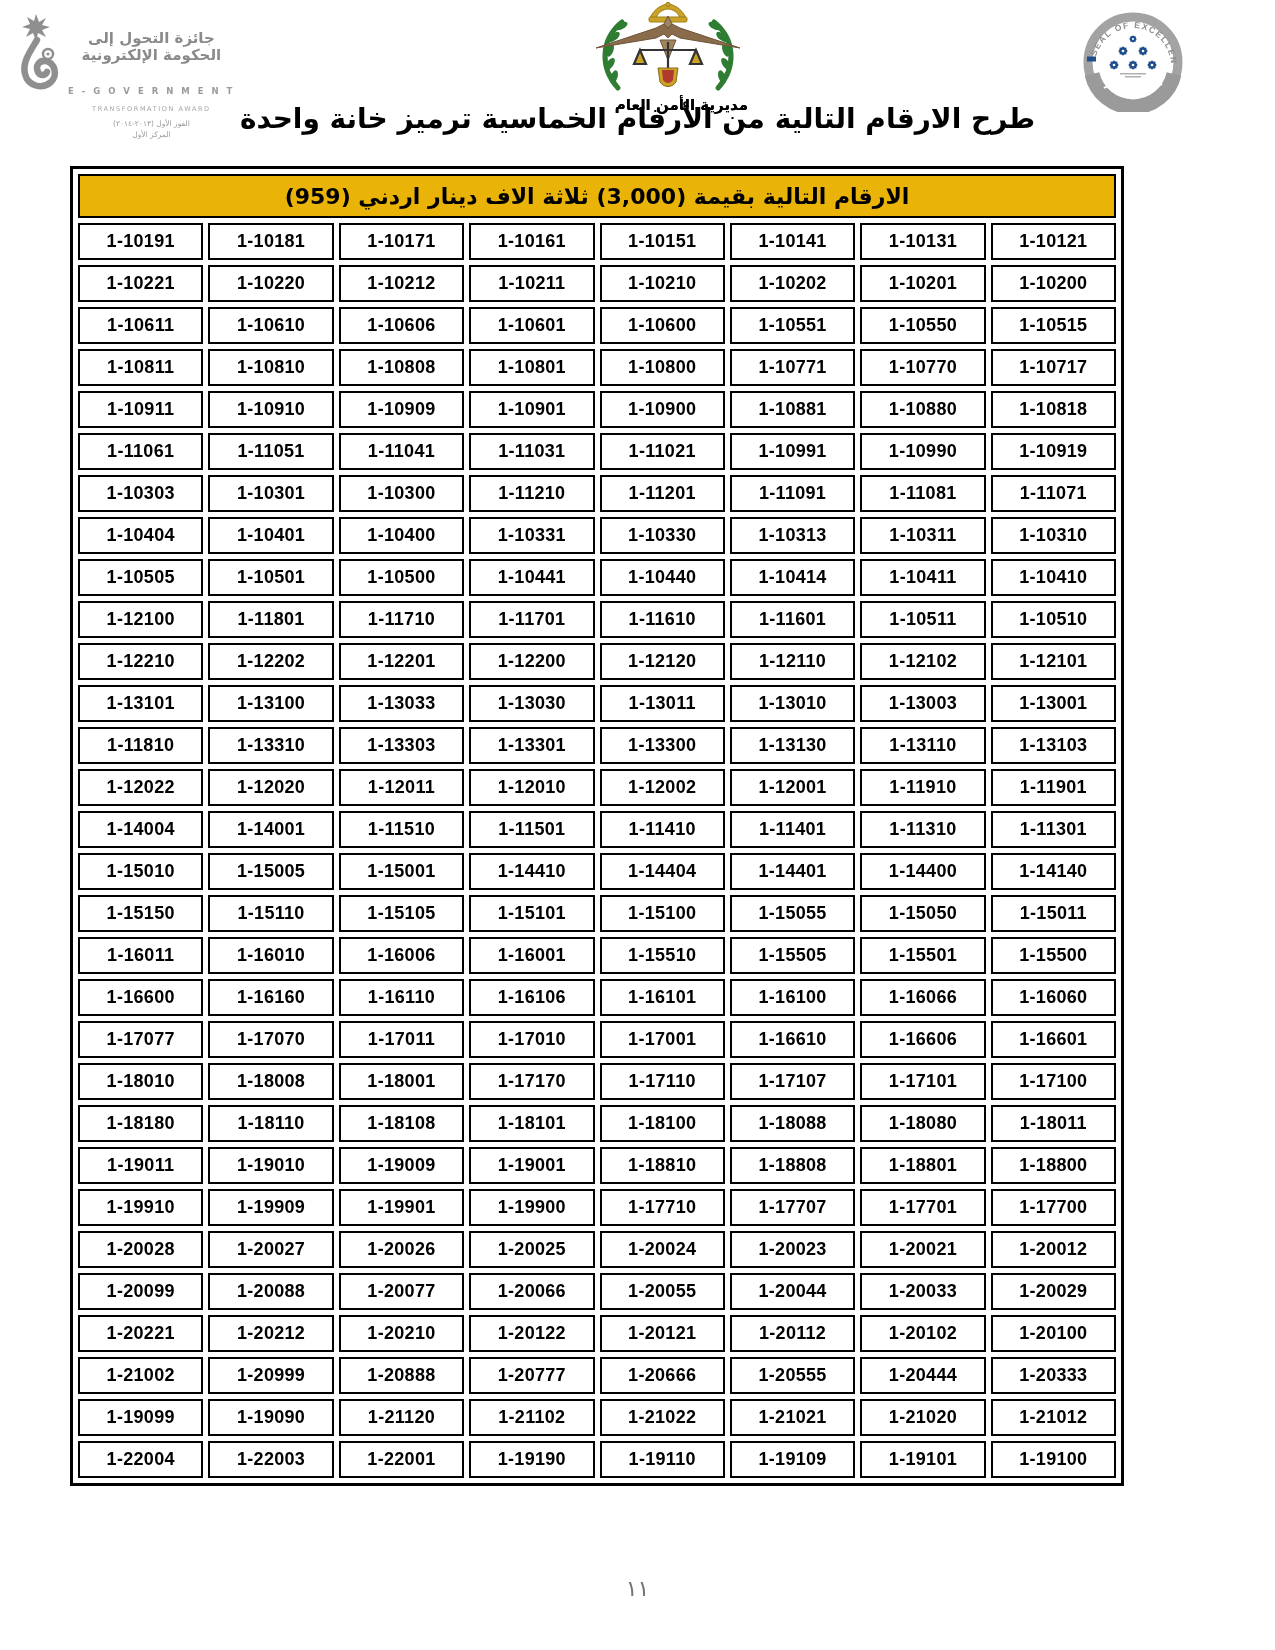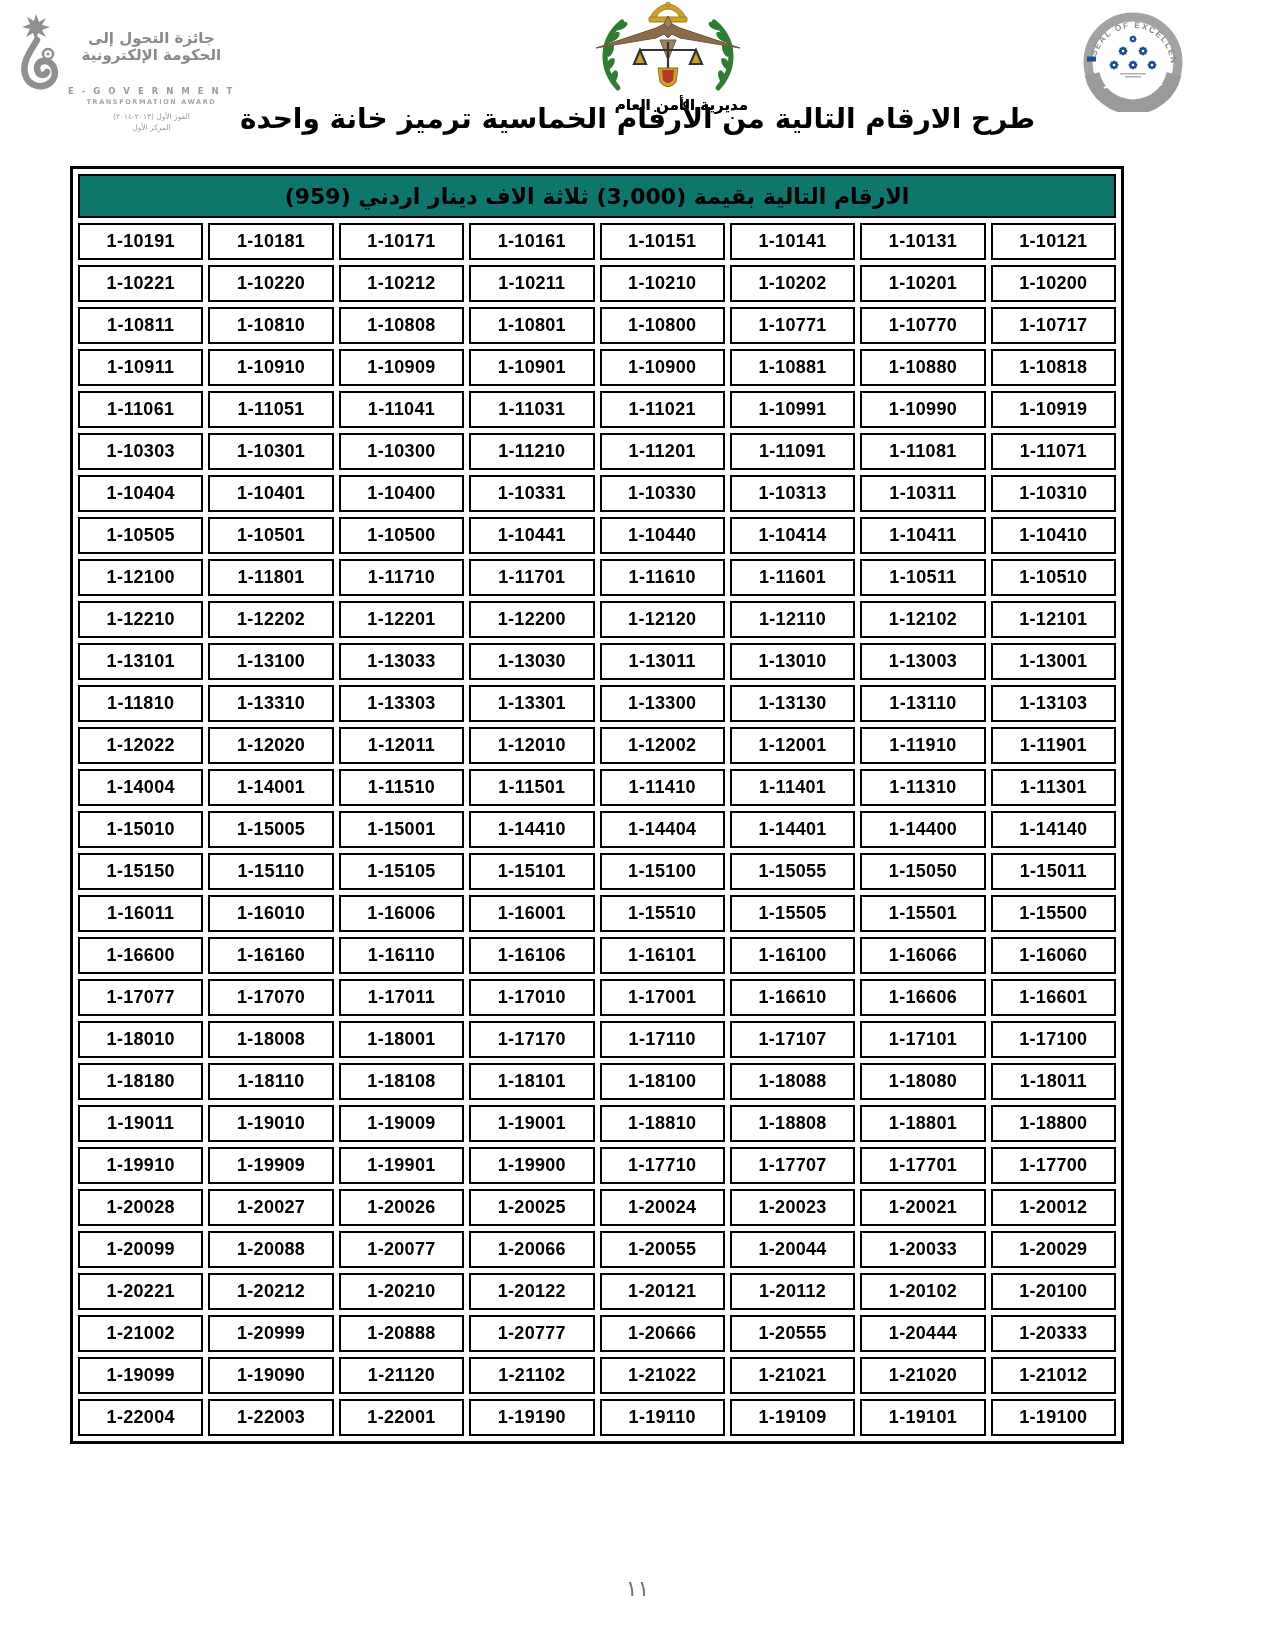--- a/index.html
+++ b/index.html
@@ -7,21 +7,21 @@
     position:relative;width:1275px;height:1650px;background:#fff;
     font-family:"DejaVu Sans",sans-serif;overflow:hidden;color:#000;
   }
 
   
   .egov-logo{position:absolute;top:8px;left:10px;width:195px;display:flex;align-items:flex-start;}
   .egov-swirl{flex:0 0 auto;}
   .egov-text{display:flex;flex-direction:column;align-items:center;margin-top:22px;}
   .egov-ar{direction:rtl;text-align:center;font-weight:bold;font-size:15px;line-height:1.15;color:#8a8a8a;}
   .egov-en1{font-size:8.5px;letter-spacing:2.5px;color:#9a9a9a;font-weight:bold;margin-top:21px;white-space:nowrap;}
-  .egov-en2{font-size:6.5px;letter-spacing:1.6px;color:#a5a5a5;font-weight:bold;margin-top:2px;white-space:nowrap;}
+  .egov-en2{font-size:6.5px;letter-spacing:1.6px;color:#a5a5a5;font-weight:normal;margin-top:9px;white-space:nowrap;}
   .egov-note{direction:rtl;font-size:7.5px;color:#9a9a9a;margin-top:5px;line-height:1.5;text-align:center;}
 
   
   .psd{position:absolute;top:2px;left:576px;width:172px;text-align:right;}
   .psd-caption{
     font-size:15px;font-weight:bold;margin-top:-2px;letter-spacing:1px;
     text-shadow:0 0 .6px #000;direction:rtl;
   }
 
   
@@ -33,21 +33,21 @@
     direction:rtl;font-size:28px;font-weight:bold;letter-spacing:0;
   }
 
   
   .table-wrap{
     position:absolute;top:166px;left:70px;width:1054px;
     border:3px solid #000;background:#fff;box-sizing:border-box;
   }
   table.numtbl{width:100%;border-collapse:separate;border-spacing:5px;table-layout:fixed;}
   td.hdr{
-    border:2px solid #000;background:#0f766e;height:38px;
+    border:2px solid #000;background:#eab308;height:38px;
     text-align:center;vertical-align:middle;direction:rtl;
     font-weight:bold;font-size:22px;
   }
   td.num{
     border:2px solid #000;height:31px;text-align:center;vertical-align:middle;
     font-family:"Liberation Sans","DejaVu Sans",sans-serif;
     font-weight:bold;font-size:18px;letter-spacing:.3px;
   }
 
   
@@ -178,20 +178,30 @@
             <td class="num">1-10221</td>
             <td class="num">1-10220</td>
             <td class="num">1-10212</td>
             <td class="num">1-10211</td>
             <td class="num">1-10210</td>
             <td class="num">1-10202</td>
             <td class="num">1-10201</td>
             <td class="num">1-10200</td>
           </tr>
           <tr>
+            <td class="num">1-10611</td>
+            <td class="num">1-10610</td>
+            <td class="num">1-10606</td>
+            <td class="num">1-10601</td>
+            <td class="num">1-10600</td>
+            <td class="num">1-10551</td>
+            <td class="num">1-10550</td>
+            <td class="num">1-10515</td>
+          </tr>
+          <tr>
             <td class="num">1-10811</td>
             <td class="num">1-10810</td>
             <td class="num">1-10808</td>
             <td class="num">1-10801</td>
             <td class="num">1-10800</td>
             <td class="num">1-10771</td>
             <td class="num">1-10770</td>
             <td class="num">1-10717</td>
           </tr>
           <tr>

